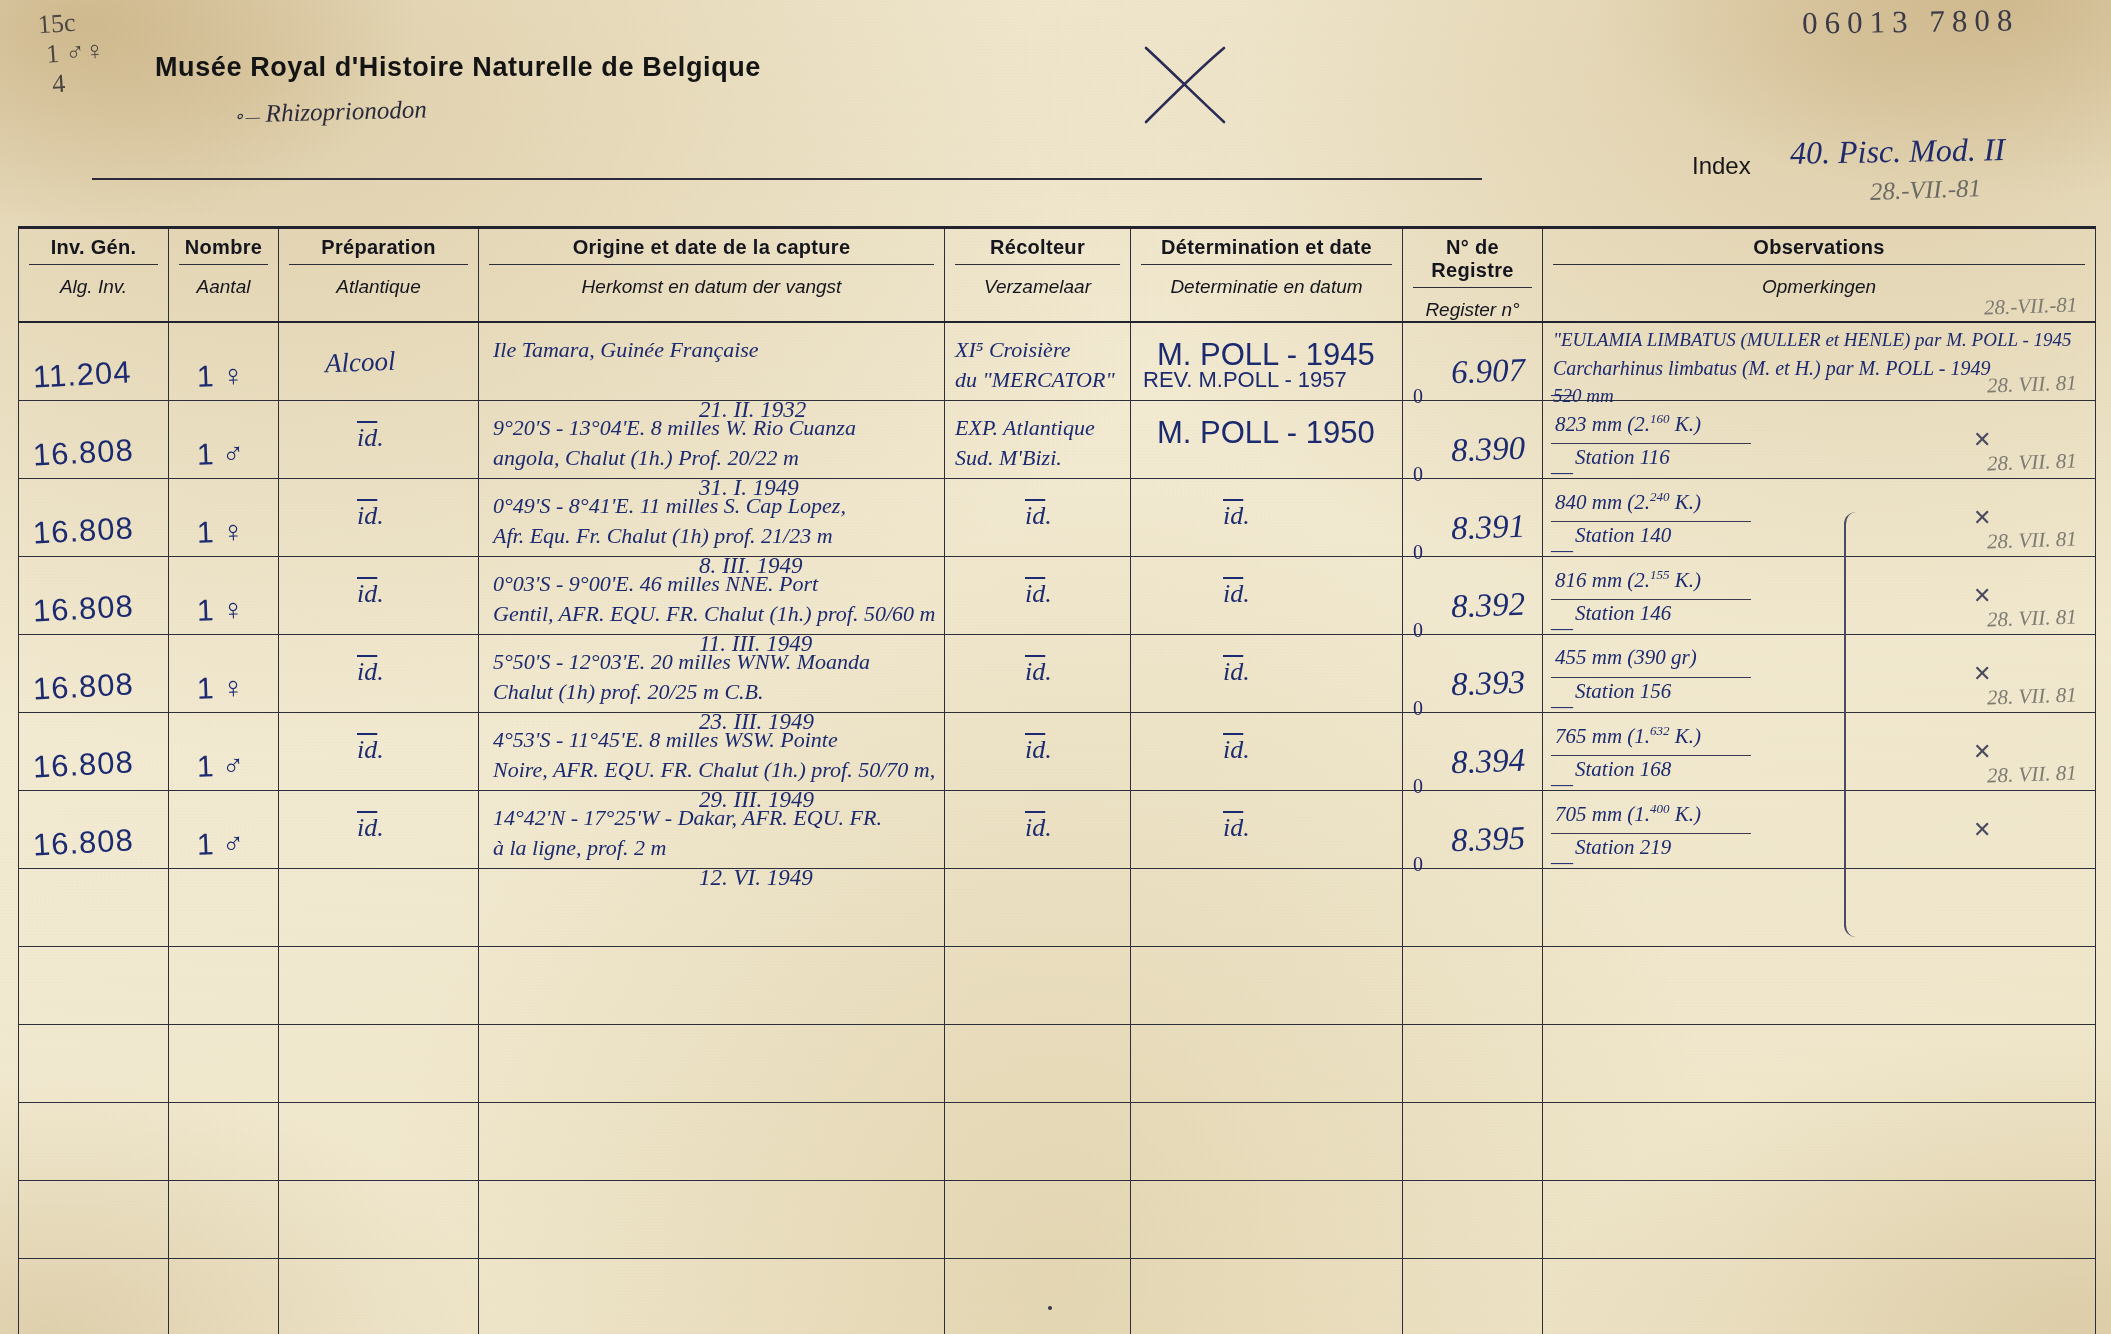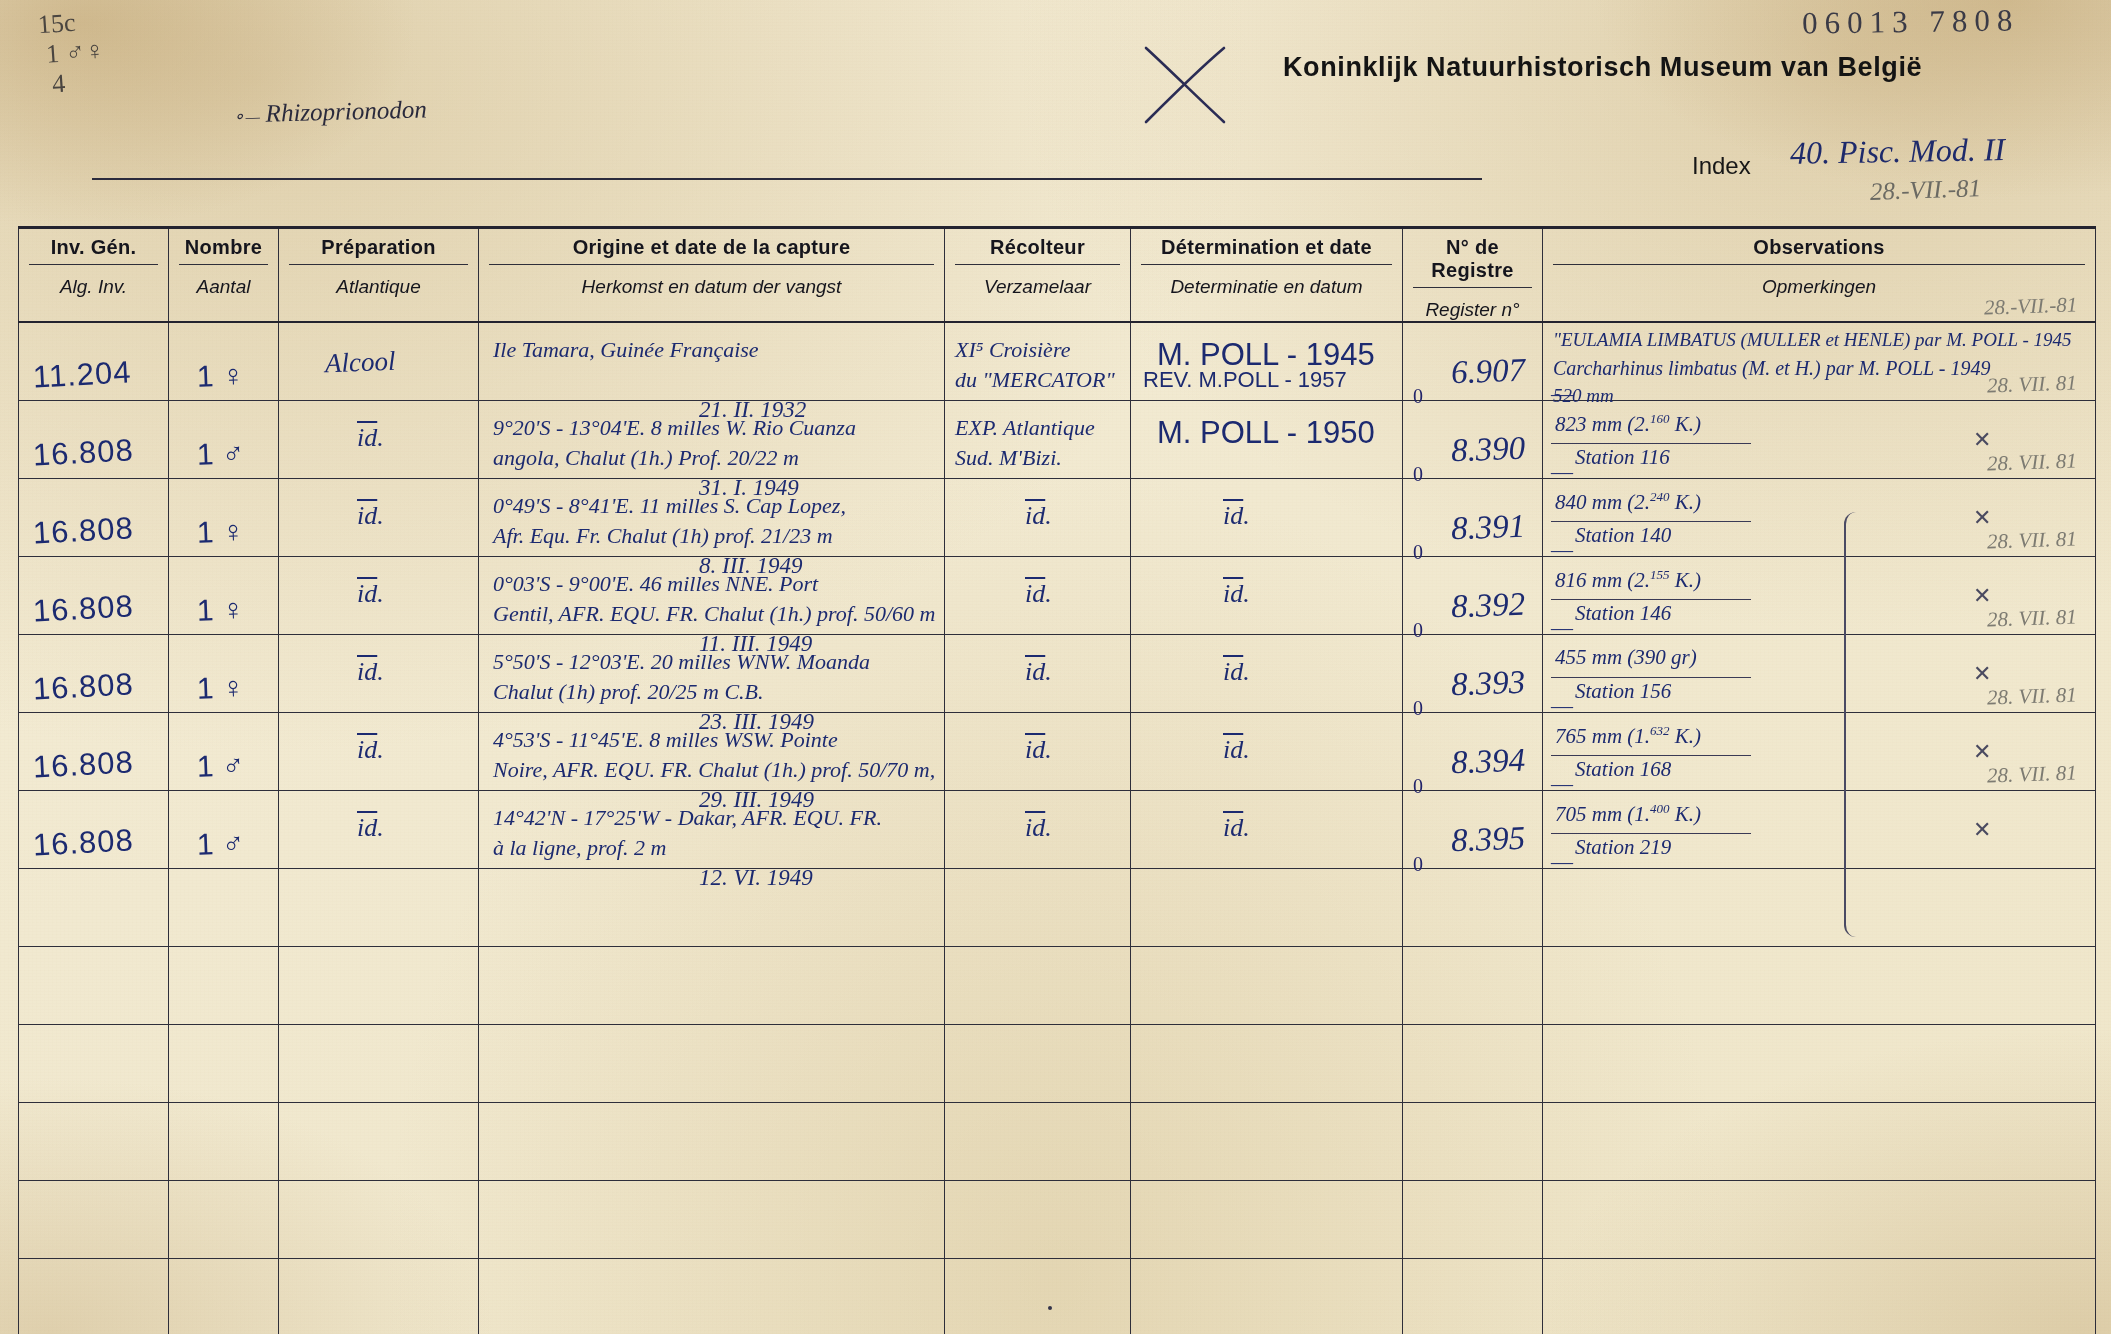--- a/index.html
+++ b/index.html
@@ -287,21 +287,21 @@
 
   <div id="header">
     <div id="pencil-corner">
       <div class="l1">15c</div>
       <div class="l2">1 ♂♀</div>
       <div class="l3">4</div>
     </div>
 
     <div id="topright-code">06013 7808</div>
 
-    <div id="title-right" class="printed">Koninklijk Natuurhistorisch Museum van België</div>
+    <div id="title-left" class="printed">Musée Royal d'Histoire Naturelle de Belgique</div>
 
     <div id="x-mark">
       <svg width="90" height="90" viewBox="0 0 90 90">
         <path d="M6,8 C30,30 58,58 84,82" stroke="#2a2c55" stroke-width="2.6" fill="none" stroke-linecap="round"></path>
         <path d="M84,8 C58,30 30,58 6,82" stroke="#2a2c55" stroke-width="2.6" fill="none" stroke-linecap="round"></path>
       </svg>
     </div>
 
     <div id="genus-alt"><span class="bullet">⚬—</span><span>Rhizoprionodon</span></div>
 

